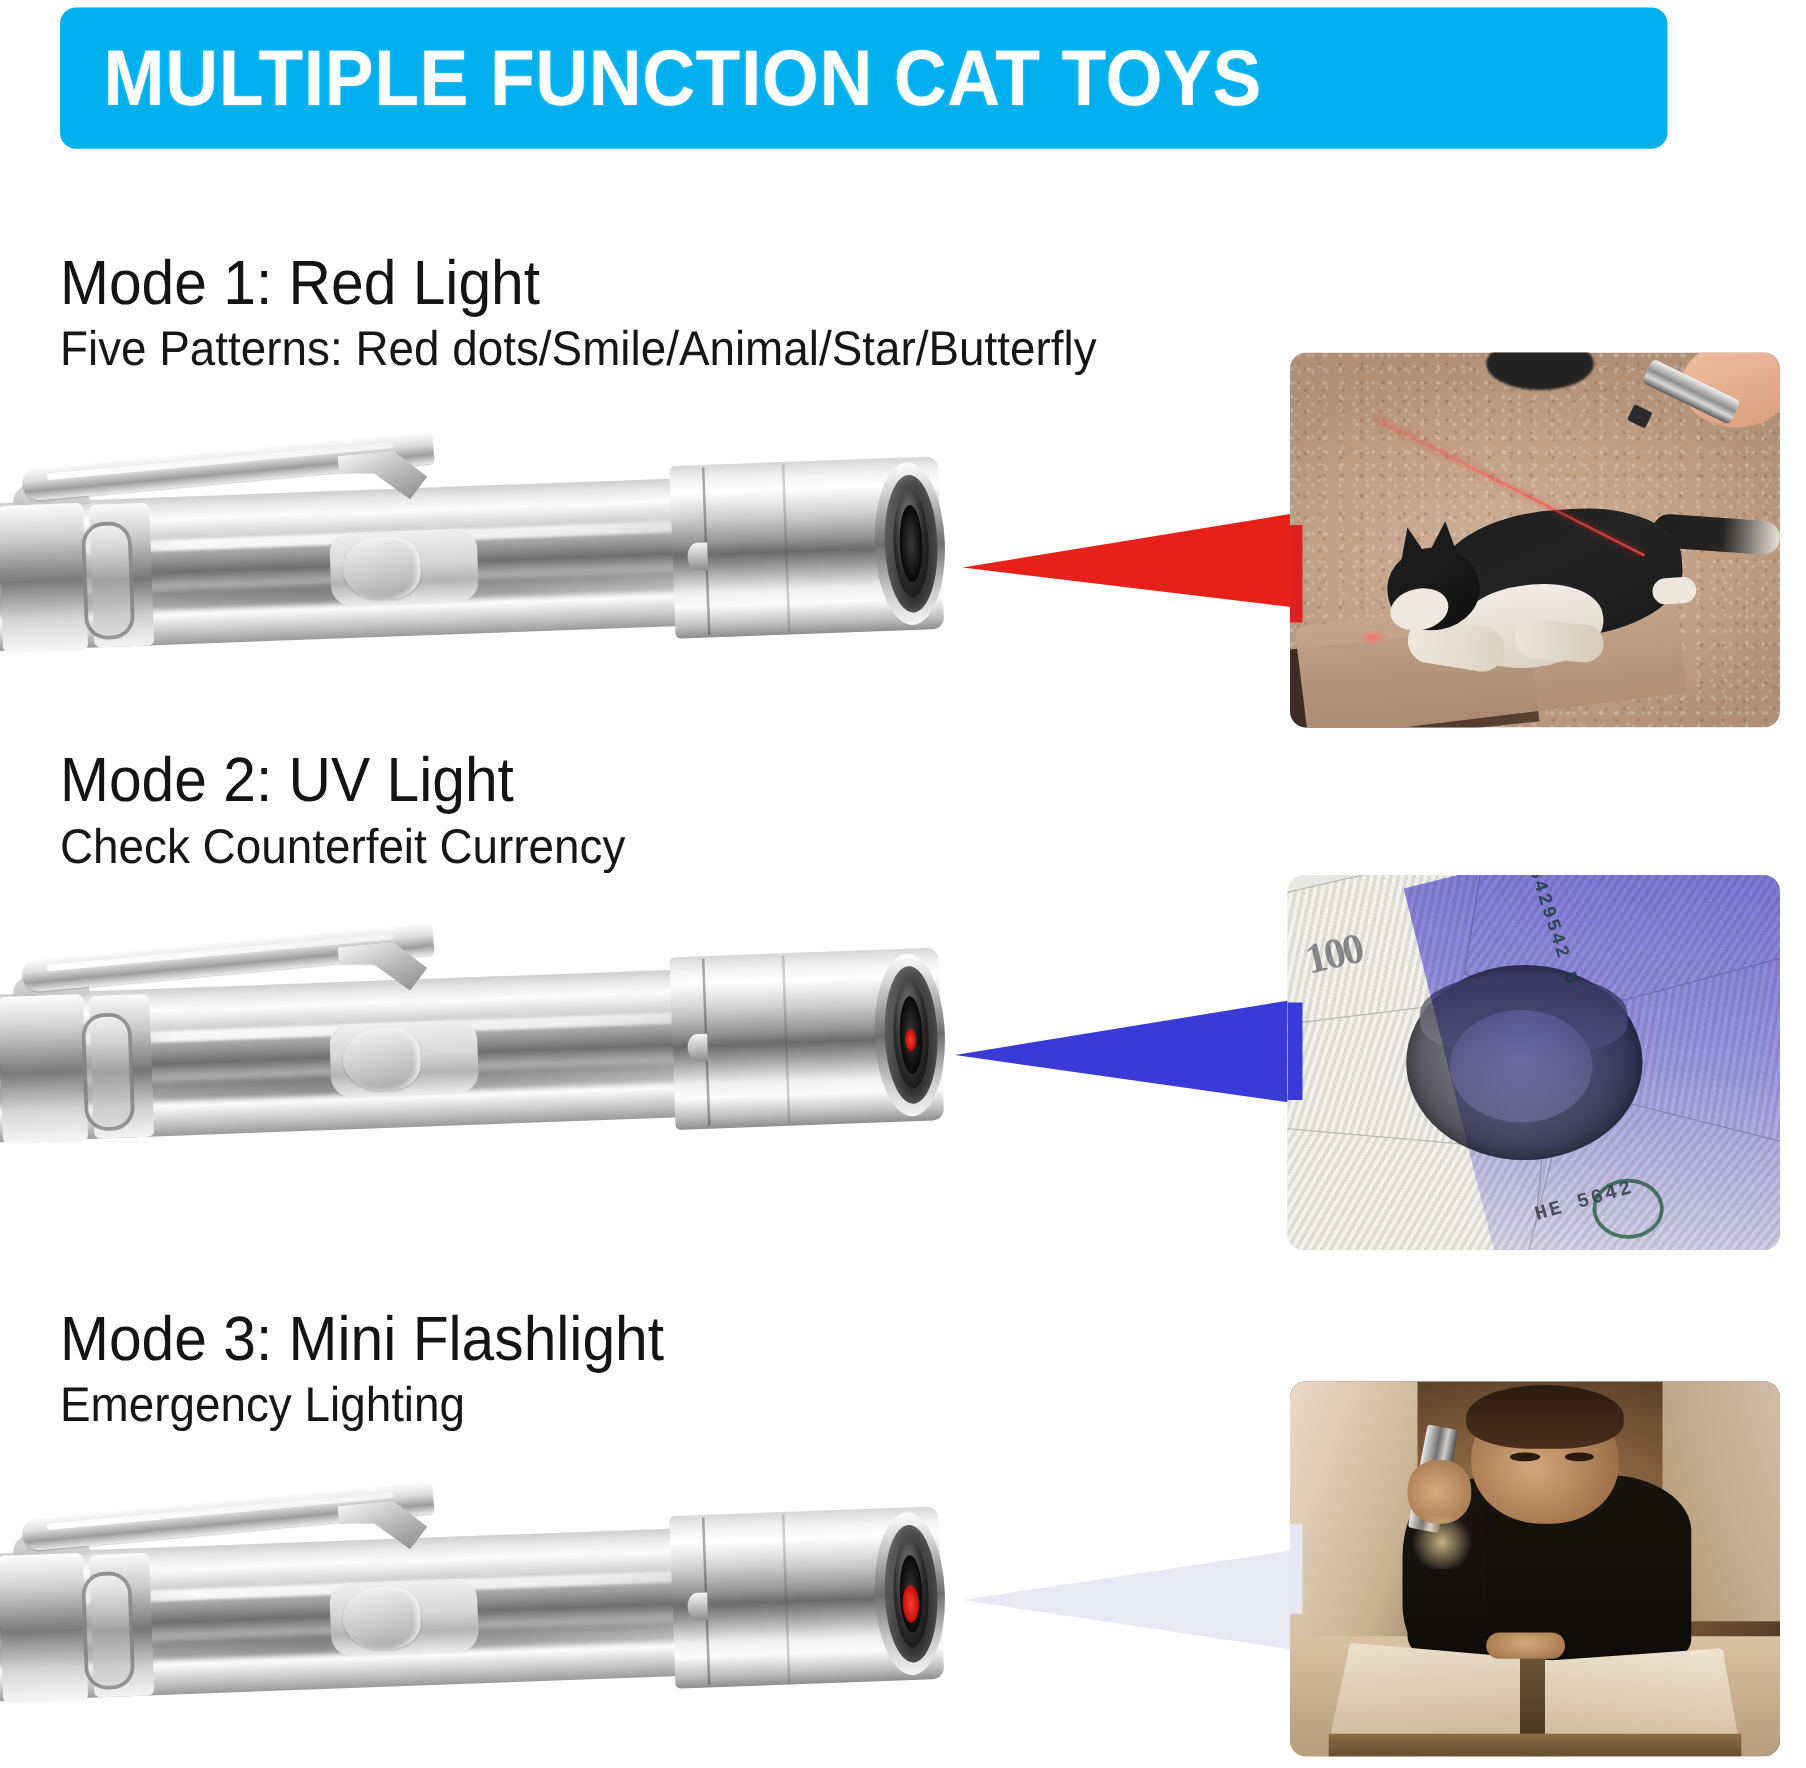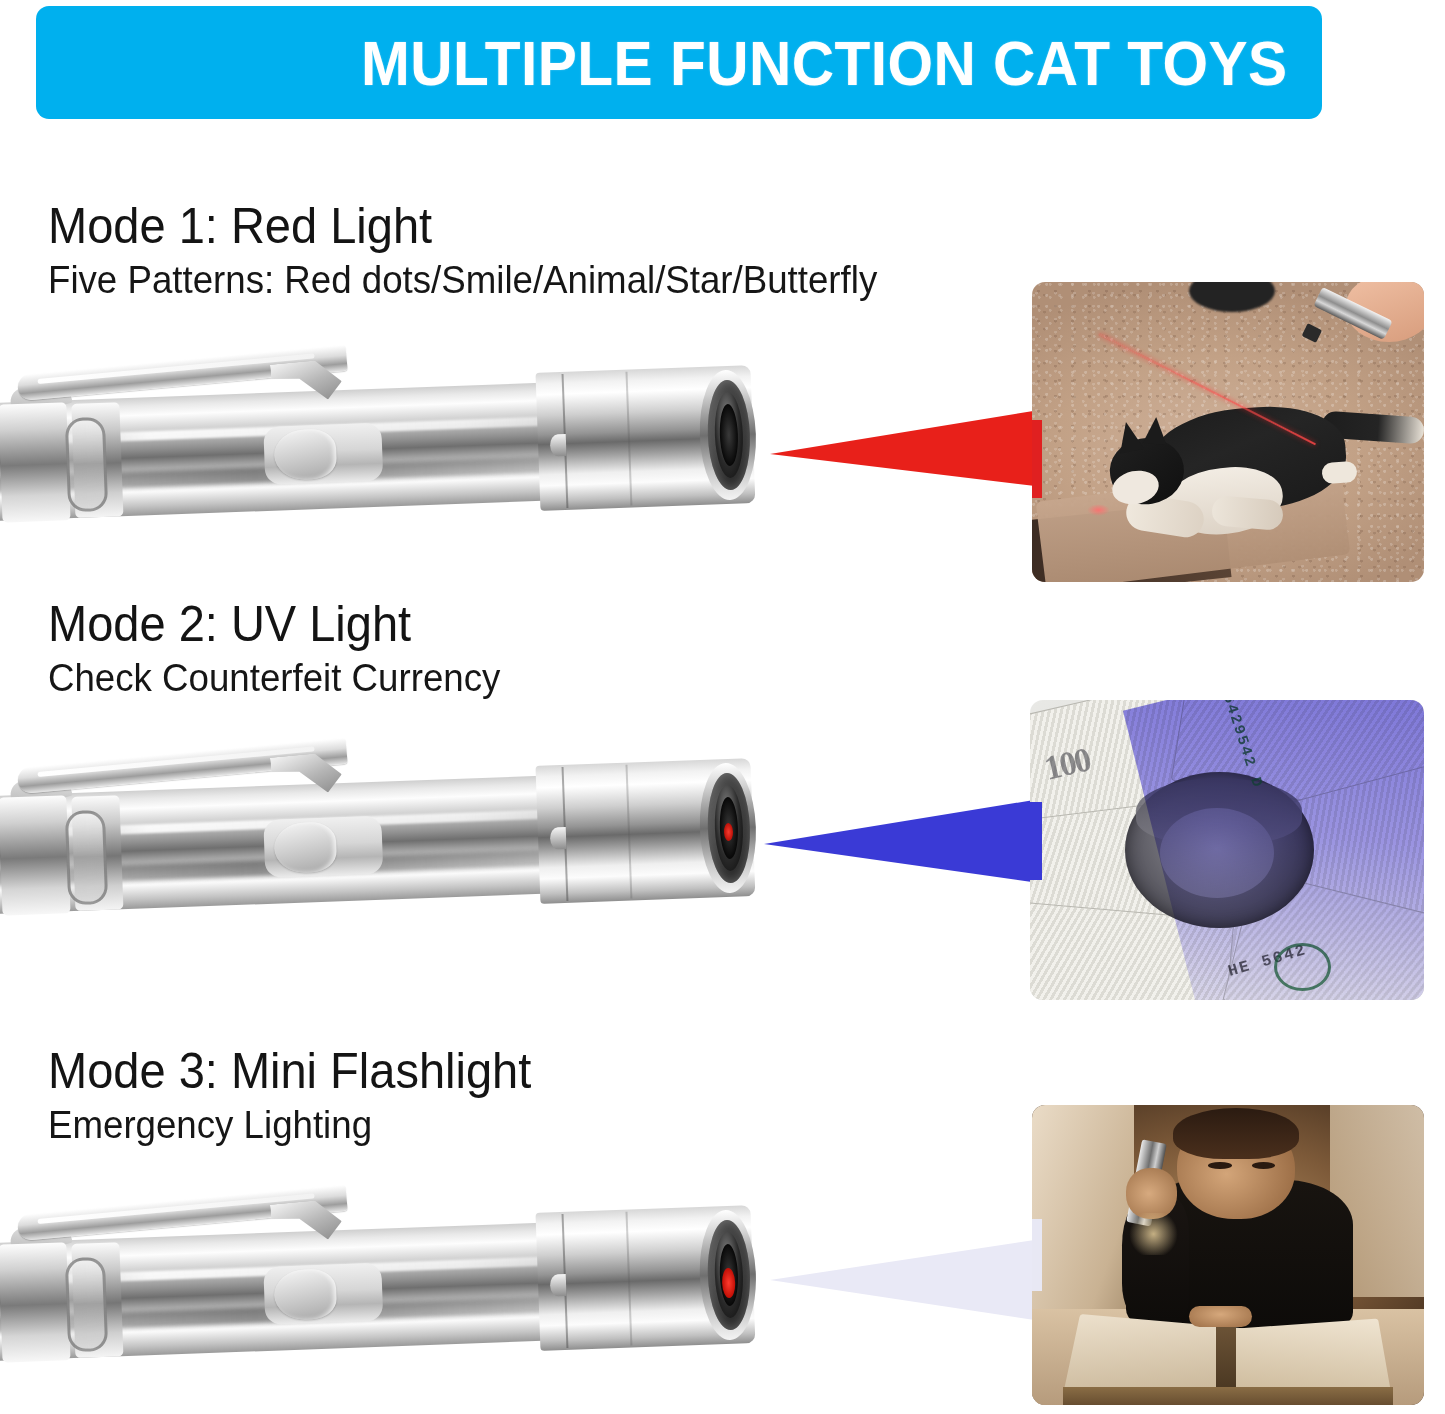--- a/index.html
+++ b/index.html
@@ -4,23 +4,23 @@
 <style>
   html,body{margin:0;padding:0;background:#ffffff;}
   body{
     width:1445px;height:1414px;position:relative;overflow:hidden;
     font-family:"Liberation Sans","DejaVu Sans",sans-serif;
     color:#111111;
   }
 
   
   .banner{
-    position:absolute;left:36px;top:6px;width:1286px;height:113px;
+    position:absolute;left:48px;top:6px;width:1286px;height:113px;
     background:#00b0ee;border-radius:13px;
-    display:flex;align-items:center;justify-content:flex-end;
+    display:flex;align-items:center;justify-content:flex-start;
   }
   .banner-title{
     color:#ffffff;font-weight:700;font-size:63px;letter-spacing:0.5px;
     transform:scaleX(.93);white-space:nowrap;
     text-shadow:0 0 2px rgba(255,255,255,.35);
   }
 
   
   .mode{position:absolute;left:0;width:1445px;}
   .mode-1{top:200px;height:400px;}

